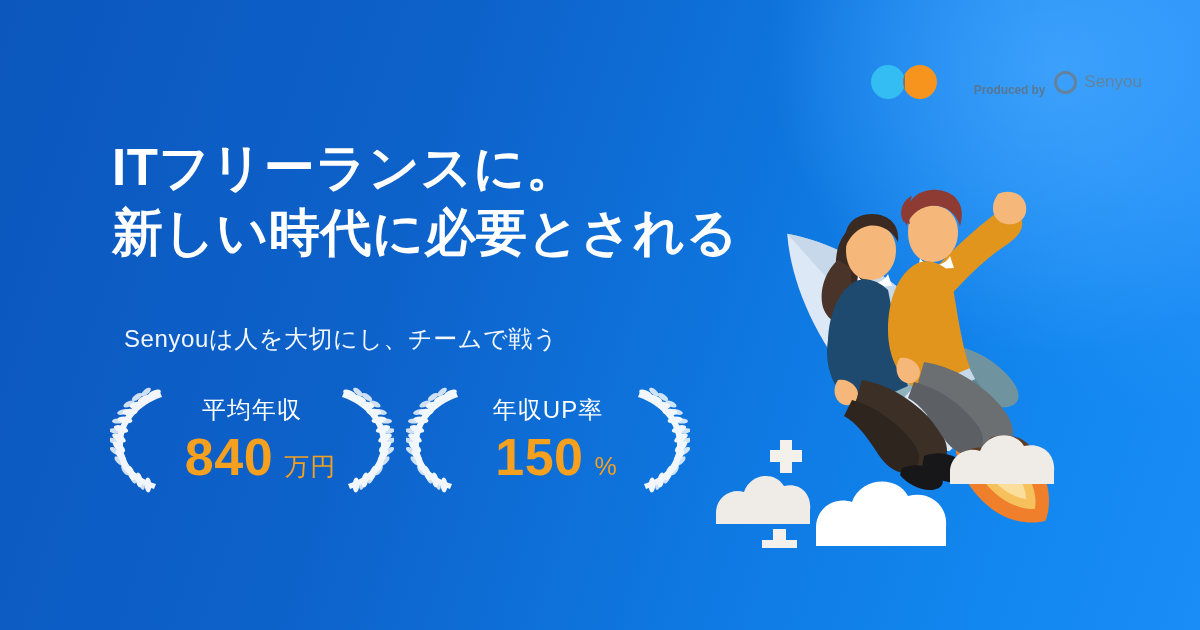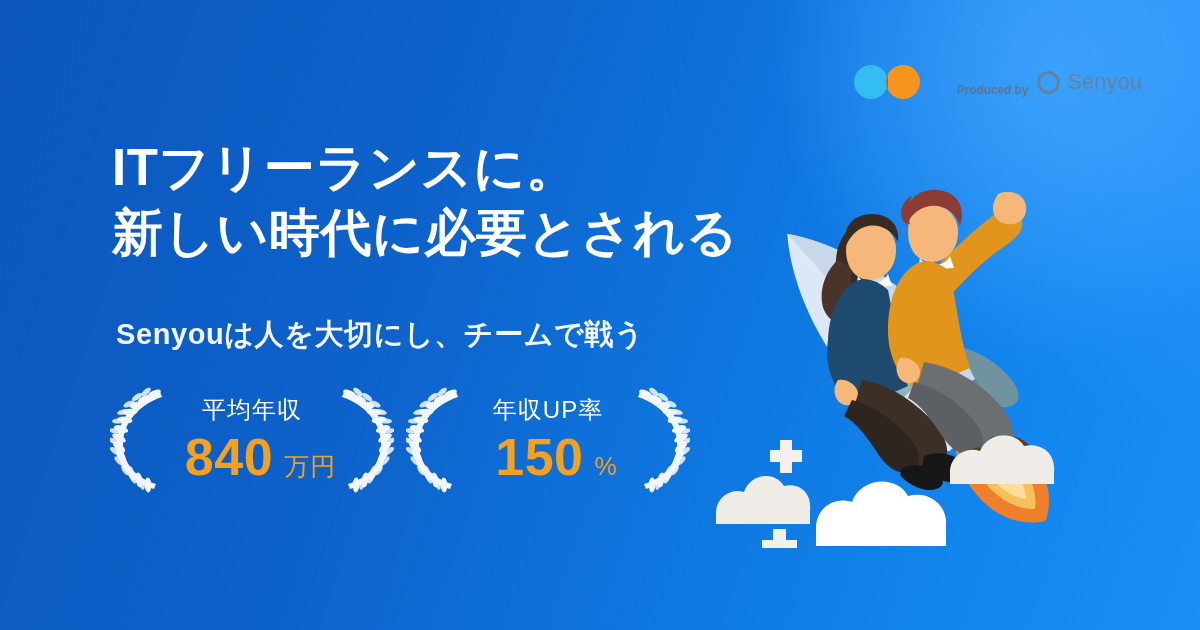--- a/index.html
+++ b/index.html
@@ -98,42 +98,42 @@
     margin-top: 15px;
   }
   .senyou-ring {
     width: 17px; height: 17px;
     border-radius: 50%;
     border: 3.5px solid #7c7166;
     margin: 0 7px 0 9px;
     flex: none;
   }
   .senyou-text {
-    font-size: 22px;
+    font-size: 17px;
     font-weight: 400;
     color: #7c7166;
     white-space: nowrap;
   }
 
   
   #copy { position: absolute; left: 112px; top: 136px; }
   .headline {
     margin: 0;
     font-size: 51px;
     font-weight: 700;
     line-height: 1.27;
     color: #ffffff;
     letter-spacing: 0.5px;
     white-space: nowrap;
   }
   .subhead {
-    margin: 4px;
+    margin: 12px;
     padding-top: 45px;
-    font-size: 29px;
-    font-weight: 700;
+    font-size: 24px;
+    font-weight: 400;
     color: #f2f7fd;
     letter-spacing: 0.6px;
     white-space: nowrap;
   }
 
   
   #stats {
     position: absolute;
     left: 104px;
     top: 386px;

